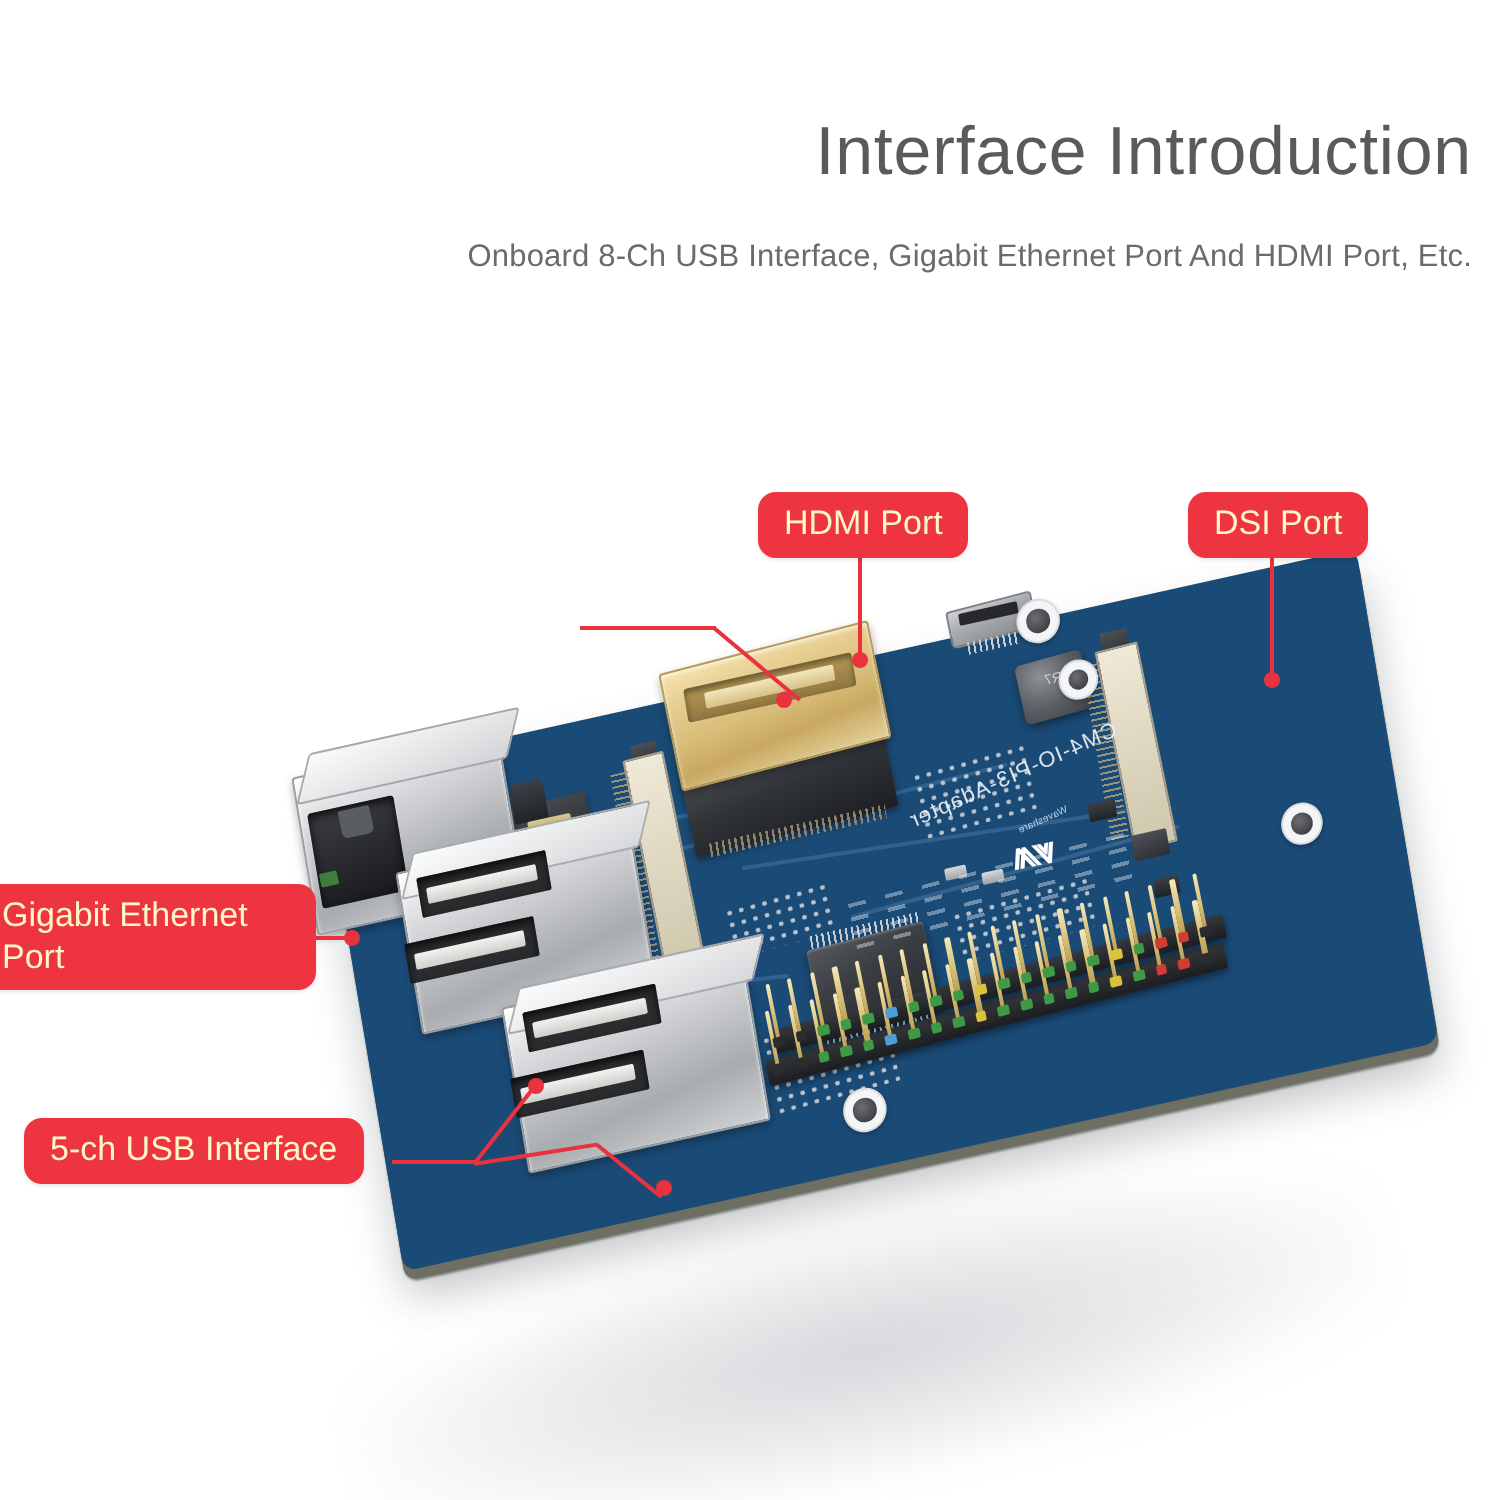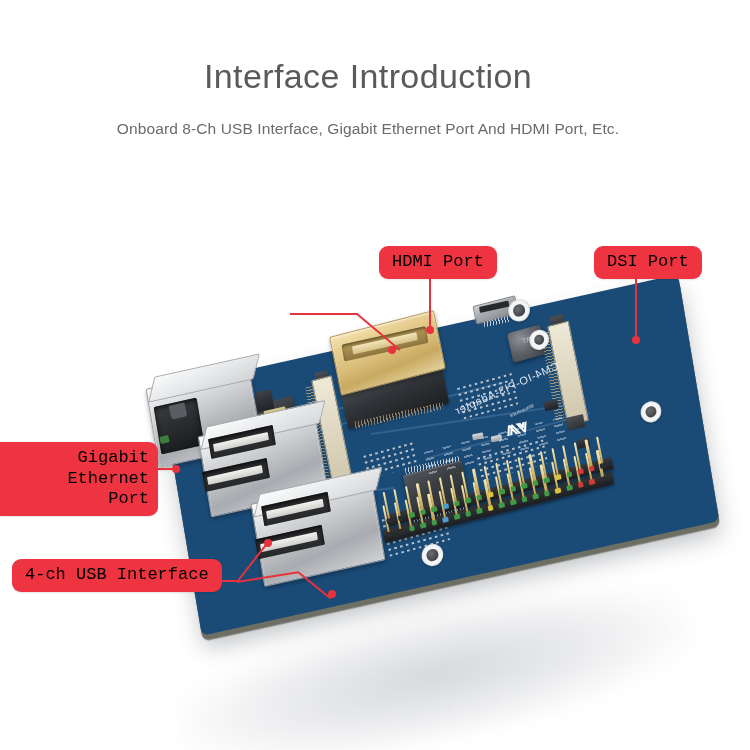--- a/index.html
+++ b/index.html
@@ -15,21 +15,21 @@
     overflow: hidden;
     font-family: "Liberation Sans", sans-serif;
     -webkit-font-smoothing: antialiased;
   }
 
   
   #header {
     position: absolute;
     top: 0; left: 0;
     width: 736px;
-    text-align: center;
+    text-align: right;
   }
   #page-title {
     margin: 0;
     padding-top: 57px;
     font-size: 34px;
     font-weight: 400;
     color: #595a5c;
     letter-spacing: 0.4px;
   }
   #page-subtitle {
@@ -260,30 +260,29 @@
   .trace {
     position: absolute;
     background: rgba(120,165,210,0.26);
     border-radius: 1px;
   }
 
   
   .callout {
     position: absolute;
     background: #ee3440;
-    color: #000000;
+    color: #fef9c3;
     border-radius: 9px;
     font-size: 17px;
     line-height: 1.22;
     padding: 6px 13px;
-    text-align: right;
+    text-align: left;
     white-space: pre-line;
     box-shadow: 0 1px 2px rgba(0,0,0,0.10);
     z-index: 40;
-    font-family: Liberation Mono, monospace;
   }
   .lead {
     position: absolute;
     background: #e8323e;
     z-index: 35;
   }
   .lead-diag {
     position: absolute;
     height: 2px;
     background: #e8323e;
@@ -516,14 +515,14 @@
   <div class="dot" style="left:328px;top:410px;"></div>
 
   <div class="callout" style="left:379px;top:66px;">HDMI Port</div>
 
   <div class="callout" style="left:594px;top:66px;">DSI Port</div>
 
 
   <div class="callout" style="left:-8px;top:262px;width:148px;padding-left:9px;padding-right:9px;">Gigabit Ethernet
 Port</div>
 
-  <div class="callout" style="left:12px;top:379px;">4-ch USB Interface</div>
+  <div class="callout" style="left:12px;top:379px;">5-ch USB Interface</div>
 </div>
 
 </body></html>

